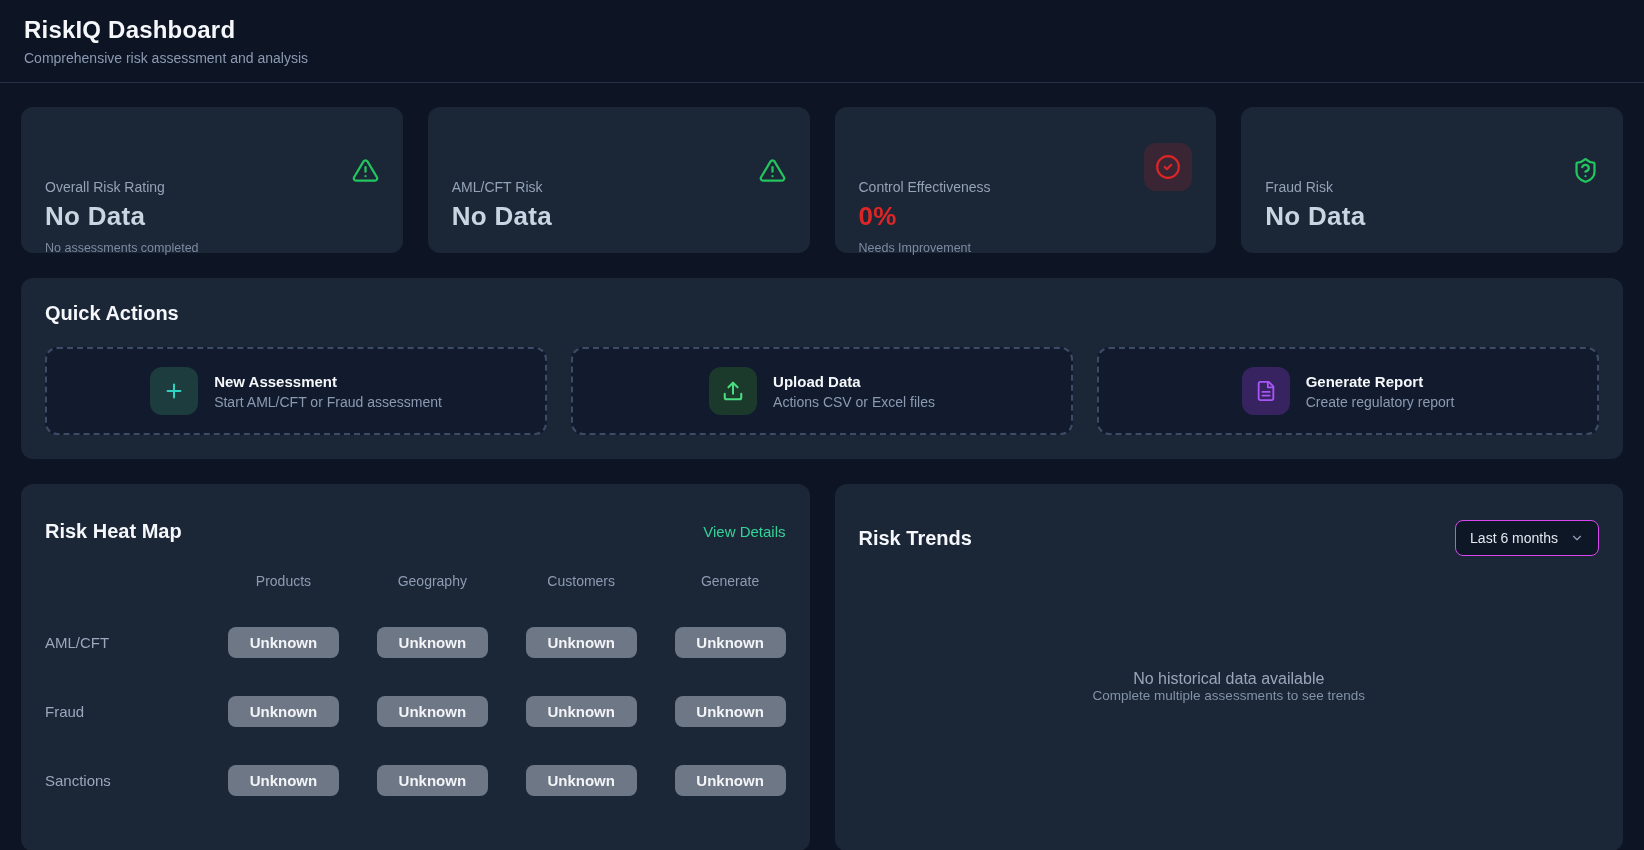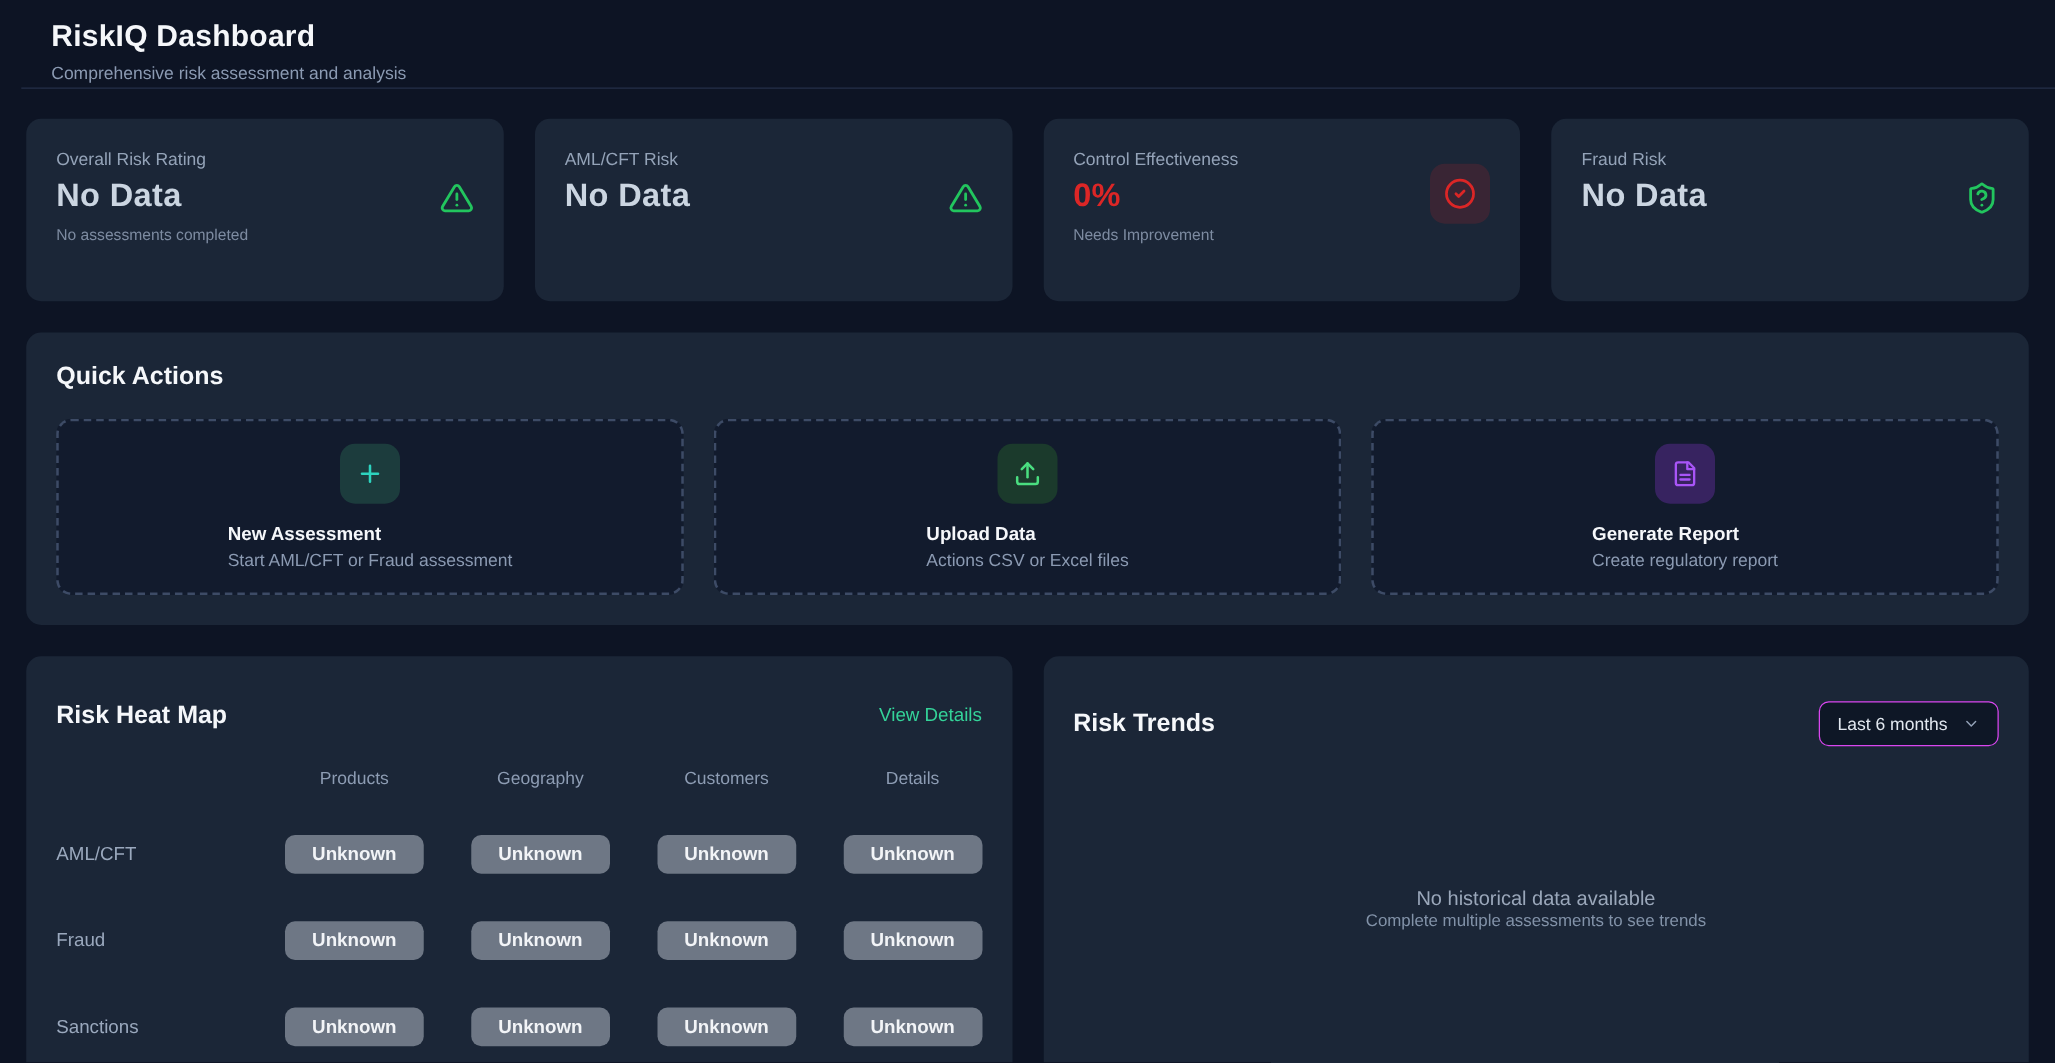--- a/index.html
+++ b/index.html
@@ -1,49 +1,49 @@
 <!DOCTYPE html>
 <html><head>
 <meta charset="utf-8">
 <style>
   * { margin:0; padding:0; box-sizing:border-box; }
   html,body { background:#0c1322; }
   body { font-family:"Liberation Sans", sans-serif; }
   .page { width:1644px; height:850px; background:#0d1424; overflow:hidden; }
 
   
-  .header { padding:16px 24px 4px; border-bottom:1px solid #242f48;margin-left:17px; }
+  .header { padding:16px 24px 16px; border-bottom:1px solid #242f48; }
   .header h1 { color:#f5f7fa; font-size:24px; font-weight:700; letter-spacing:.2px; }
   .header .subtitle { color:#8b9ab2; font-size:14px; margin-top:6px; }
 
   .main { padding:24px 21px 0; }
 
   
   .stats-grid { display:grid; grid-template-columns:repeat(4,1fr); gap:25px; }
   .stat-card { background:#1b2637; border-radius:12px; padding:24px; height:146px;
                display:flex; justify-content:space-between; }
-  .stat-label { color:#94a3b8; font-size:14px; }
+  .stat-label { color:#94a3b8; font-size:14px;margin-top:48px; }
   .stat-value { font-size:26px; font-weight:700; color:#cbd5e1; margin-top:6px; letter-spacing:.3px; }
   .stat-value.red { color:#dc2626; }
   .stat-note { color:#7d8ba1; font-size:12.5px; margin-top:9px; min-height:14px; }
   .stat-icon { margin-top:26px; color:#22c55e; }
   .stat-icon svg { width:27px; height:27px; }
   .stat-icon-box { width:48px; height:48px; margin-top:12px; border-radius:12px;
                    background:rgba(220,38,38,.16); display:flex; align-items:center; justify-content:center;
                    color:#dc2626; }
   .stat-icon-box svg { width:26px; height:26px; }
 
   
   .panel { background:#1b2637; border-radius:12px; }
   .qa-panel { margin-top:25px; padding:24px; }
   .panel-title { color:#f5f7fa; font-size:20px; font-weight:700; }
   .qa-grid { display:grid; grid-template-columns:repeat(3,1fr); gap:24px; margin-top:22px; }
   .qa-btn { border:2px dashed #3d4b66; background:#121b2d; border-radius:12px; padding:18px;
             display:flex; align-items:center; justify-content:center; gap:16px; cursor:pointer;
-            font-family:inherit; text-align:left;flex-direction:column; }
+            font-family:inherit; text-align:left; }
   .qa-icon { width:48px; height:48px; border-radius:12px; flex:0 0 auto;
              display:flex; align-items:center; justify-content:center; }
   .qa-icon svg { width:22px; height:22px; }
   .qa-icon.teal   { background:#1c3c3d; color:#2dd4bf; }
   .qa-icon.green  { background:#1b3a2c; color:#4ade80; }
   .qa-icon.purple { background:#372360; color:#a855f7; }
   .qa-text { display:flex; flex-direction:column; gap:4px; }
   .qa-title { color:#f5f7fa; font-size:15px; font-weight:700; }
   .qa-sub { color:#8b9ab2; font-size:14px; }
 
@@ -203,21 +203,21 @@
       <div class="panel bottom-panel">
         <div class="panel-head">
           <div class="panel-title">Risk Heat Map</div>
           <button class="link">View Details</button>
         </div>
         <div class="hm-grid">
           <div class="hm-colhead"></div>
           <div class="hm-colhead">Products</div>
           <div class="hm-colhead">Geography</div>
           <div class="hm-colhead">Customers</div>
-          <div class="hm-colhead">Details</div>
+          <div class="hm-colhead">Generate</div>
 
           <div class="hm-rowlabel">AML/CFT</div>
           <div class="hm-cell">Unknown</div>
           <div class="hm-cell">Unknown</div>
           <div class="hm-cell">Unknown</div>
           <div class="hm-cell">Unknown</div>
 
           <div class="hm-rowlabel">Fraud</div>
           <div class="hm-cell">Unknown</div>
           <div class="hm-cell">Unknown</div>

